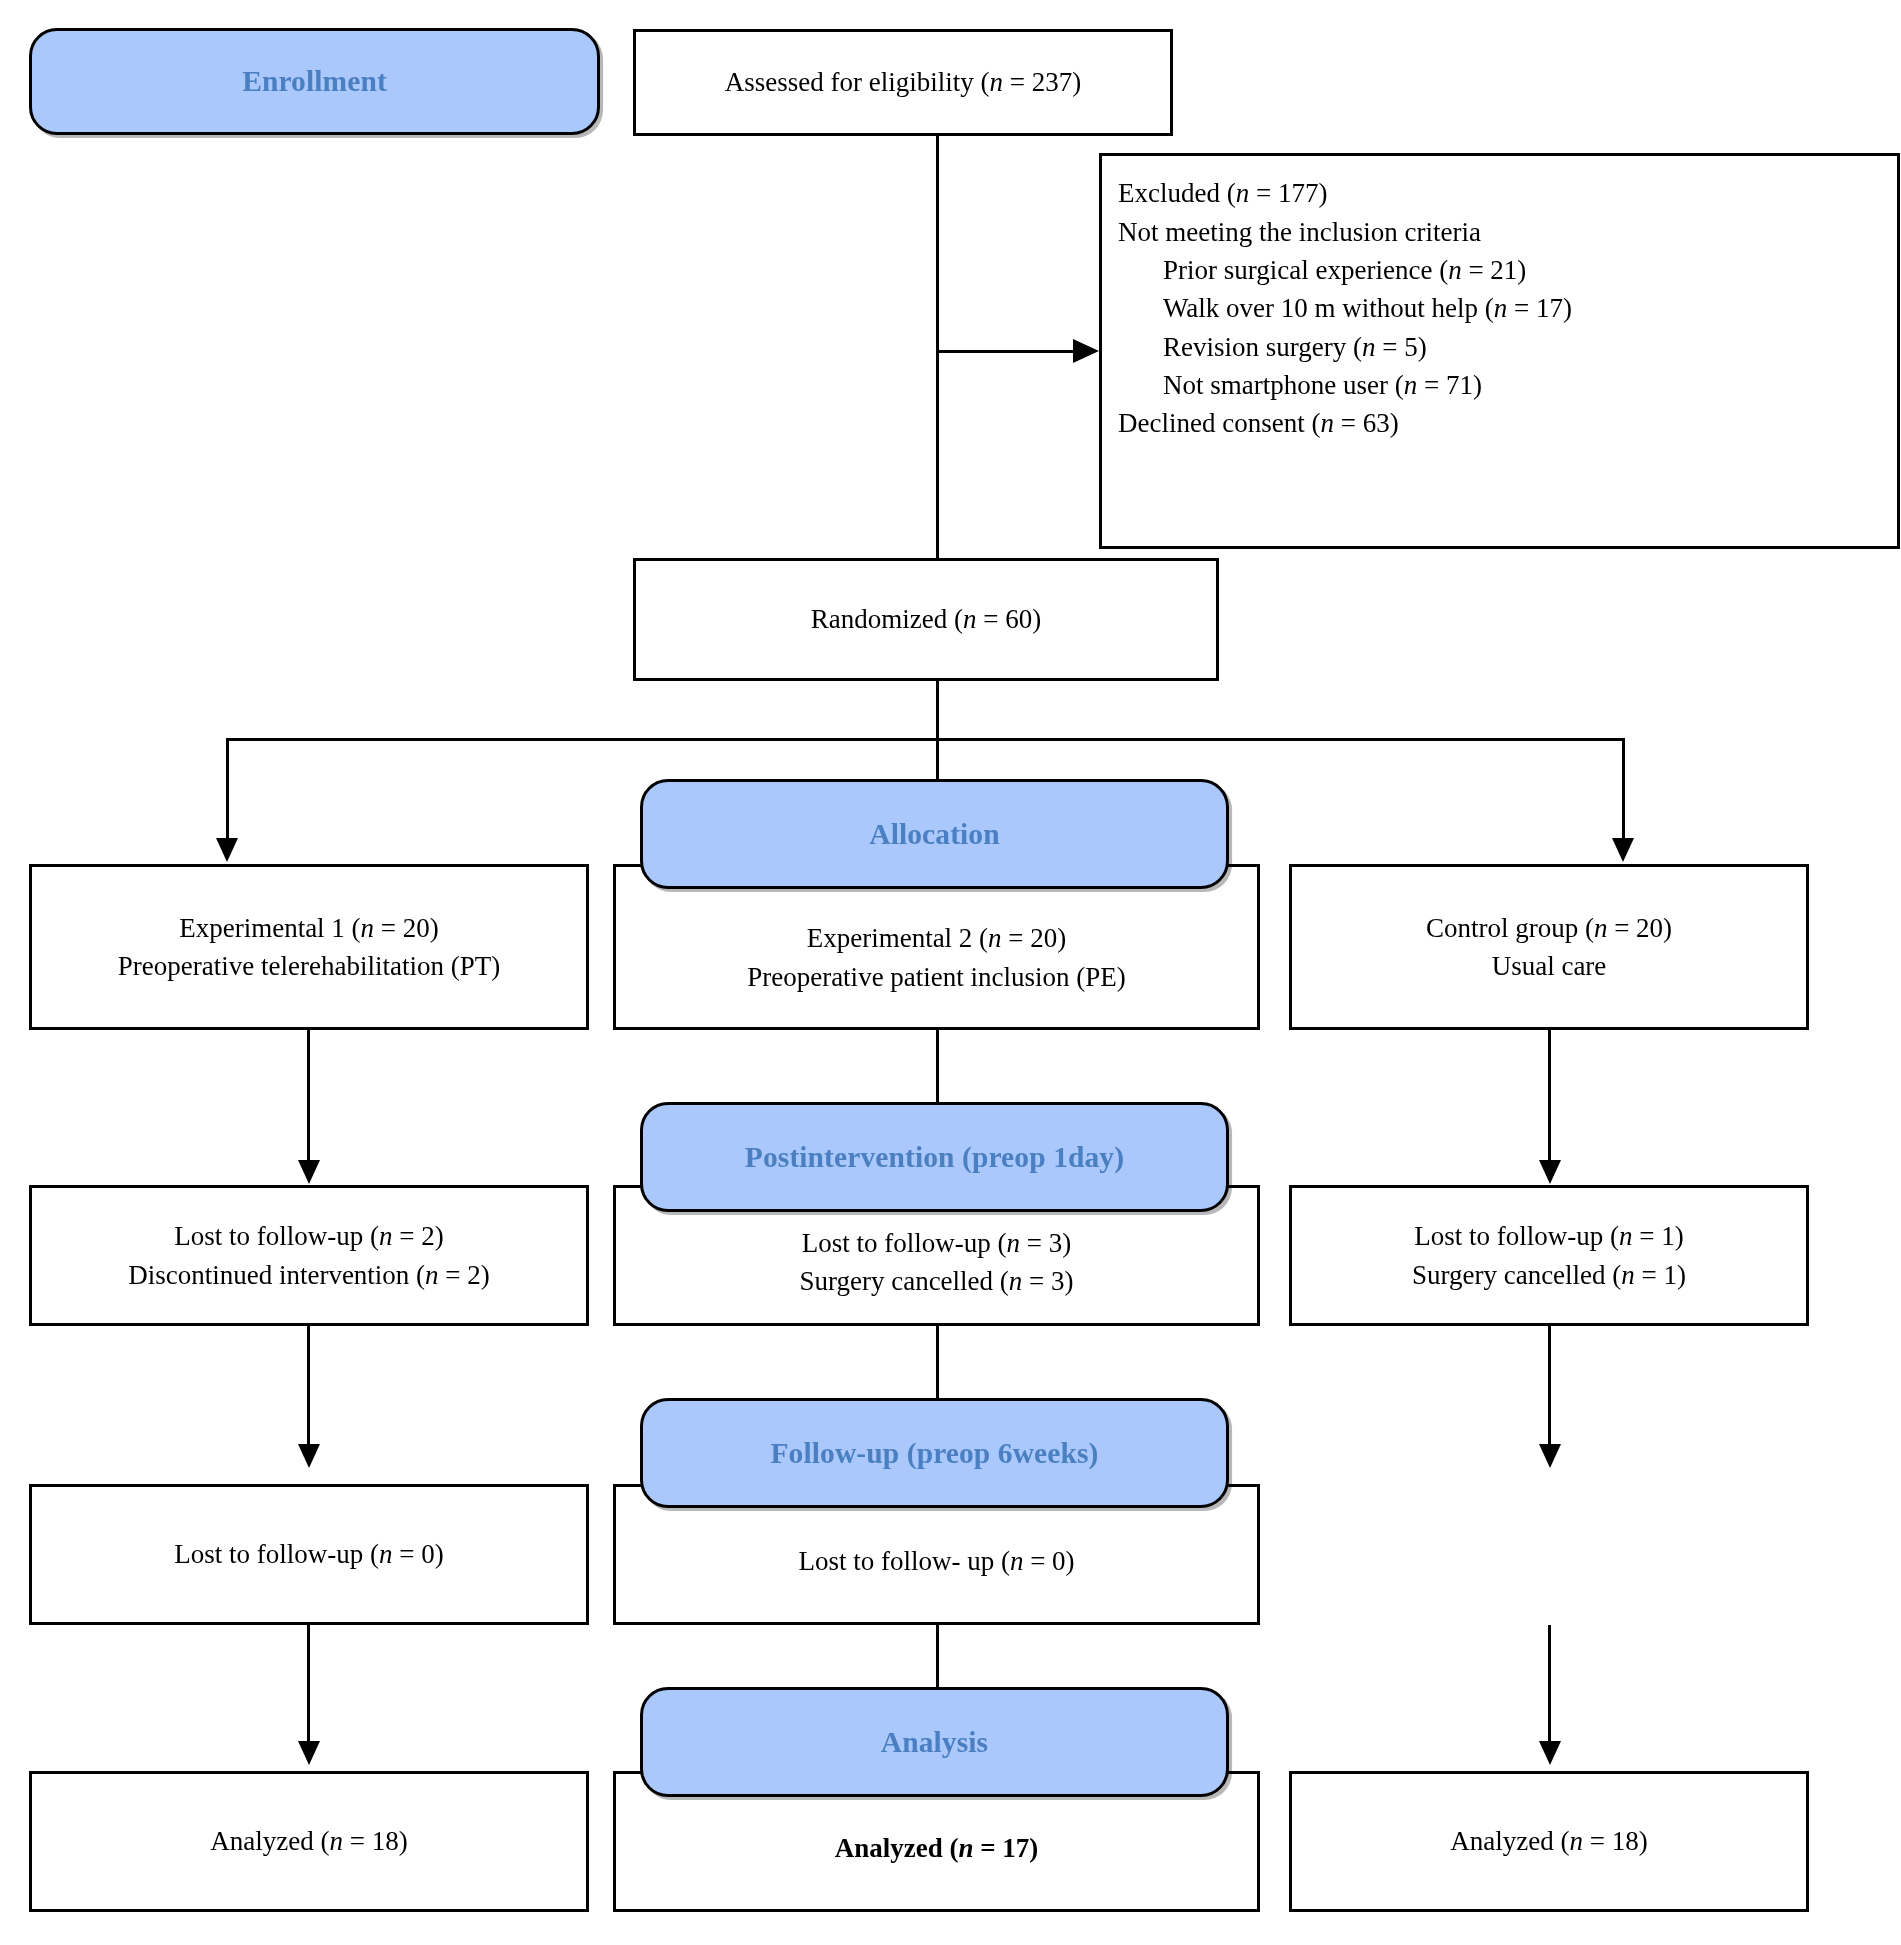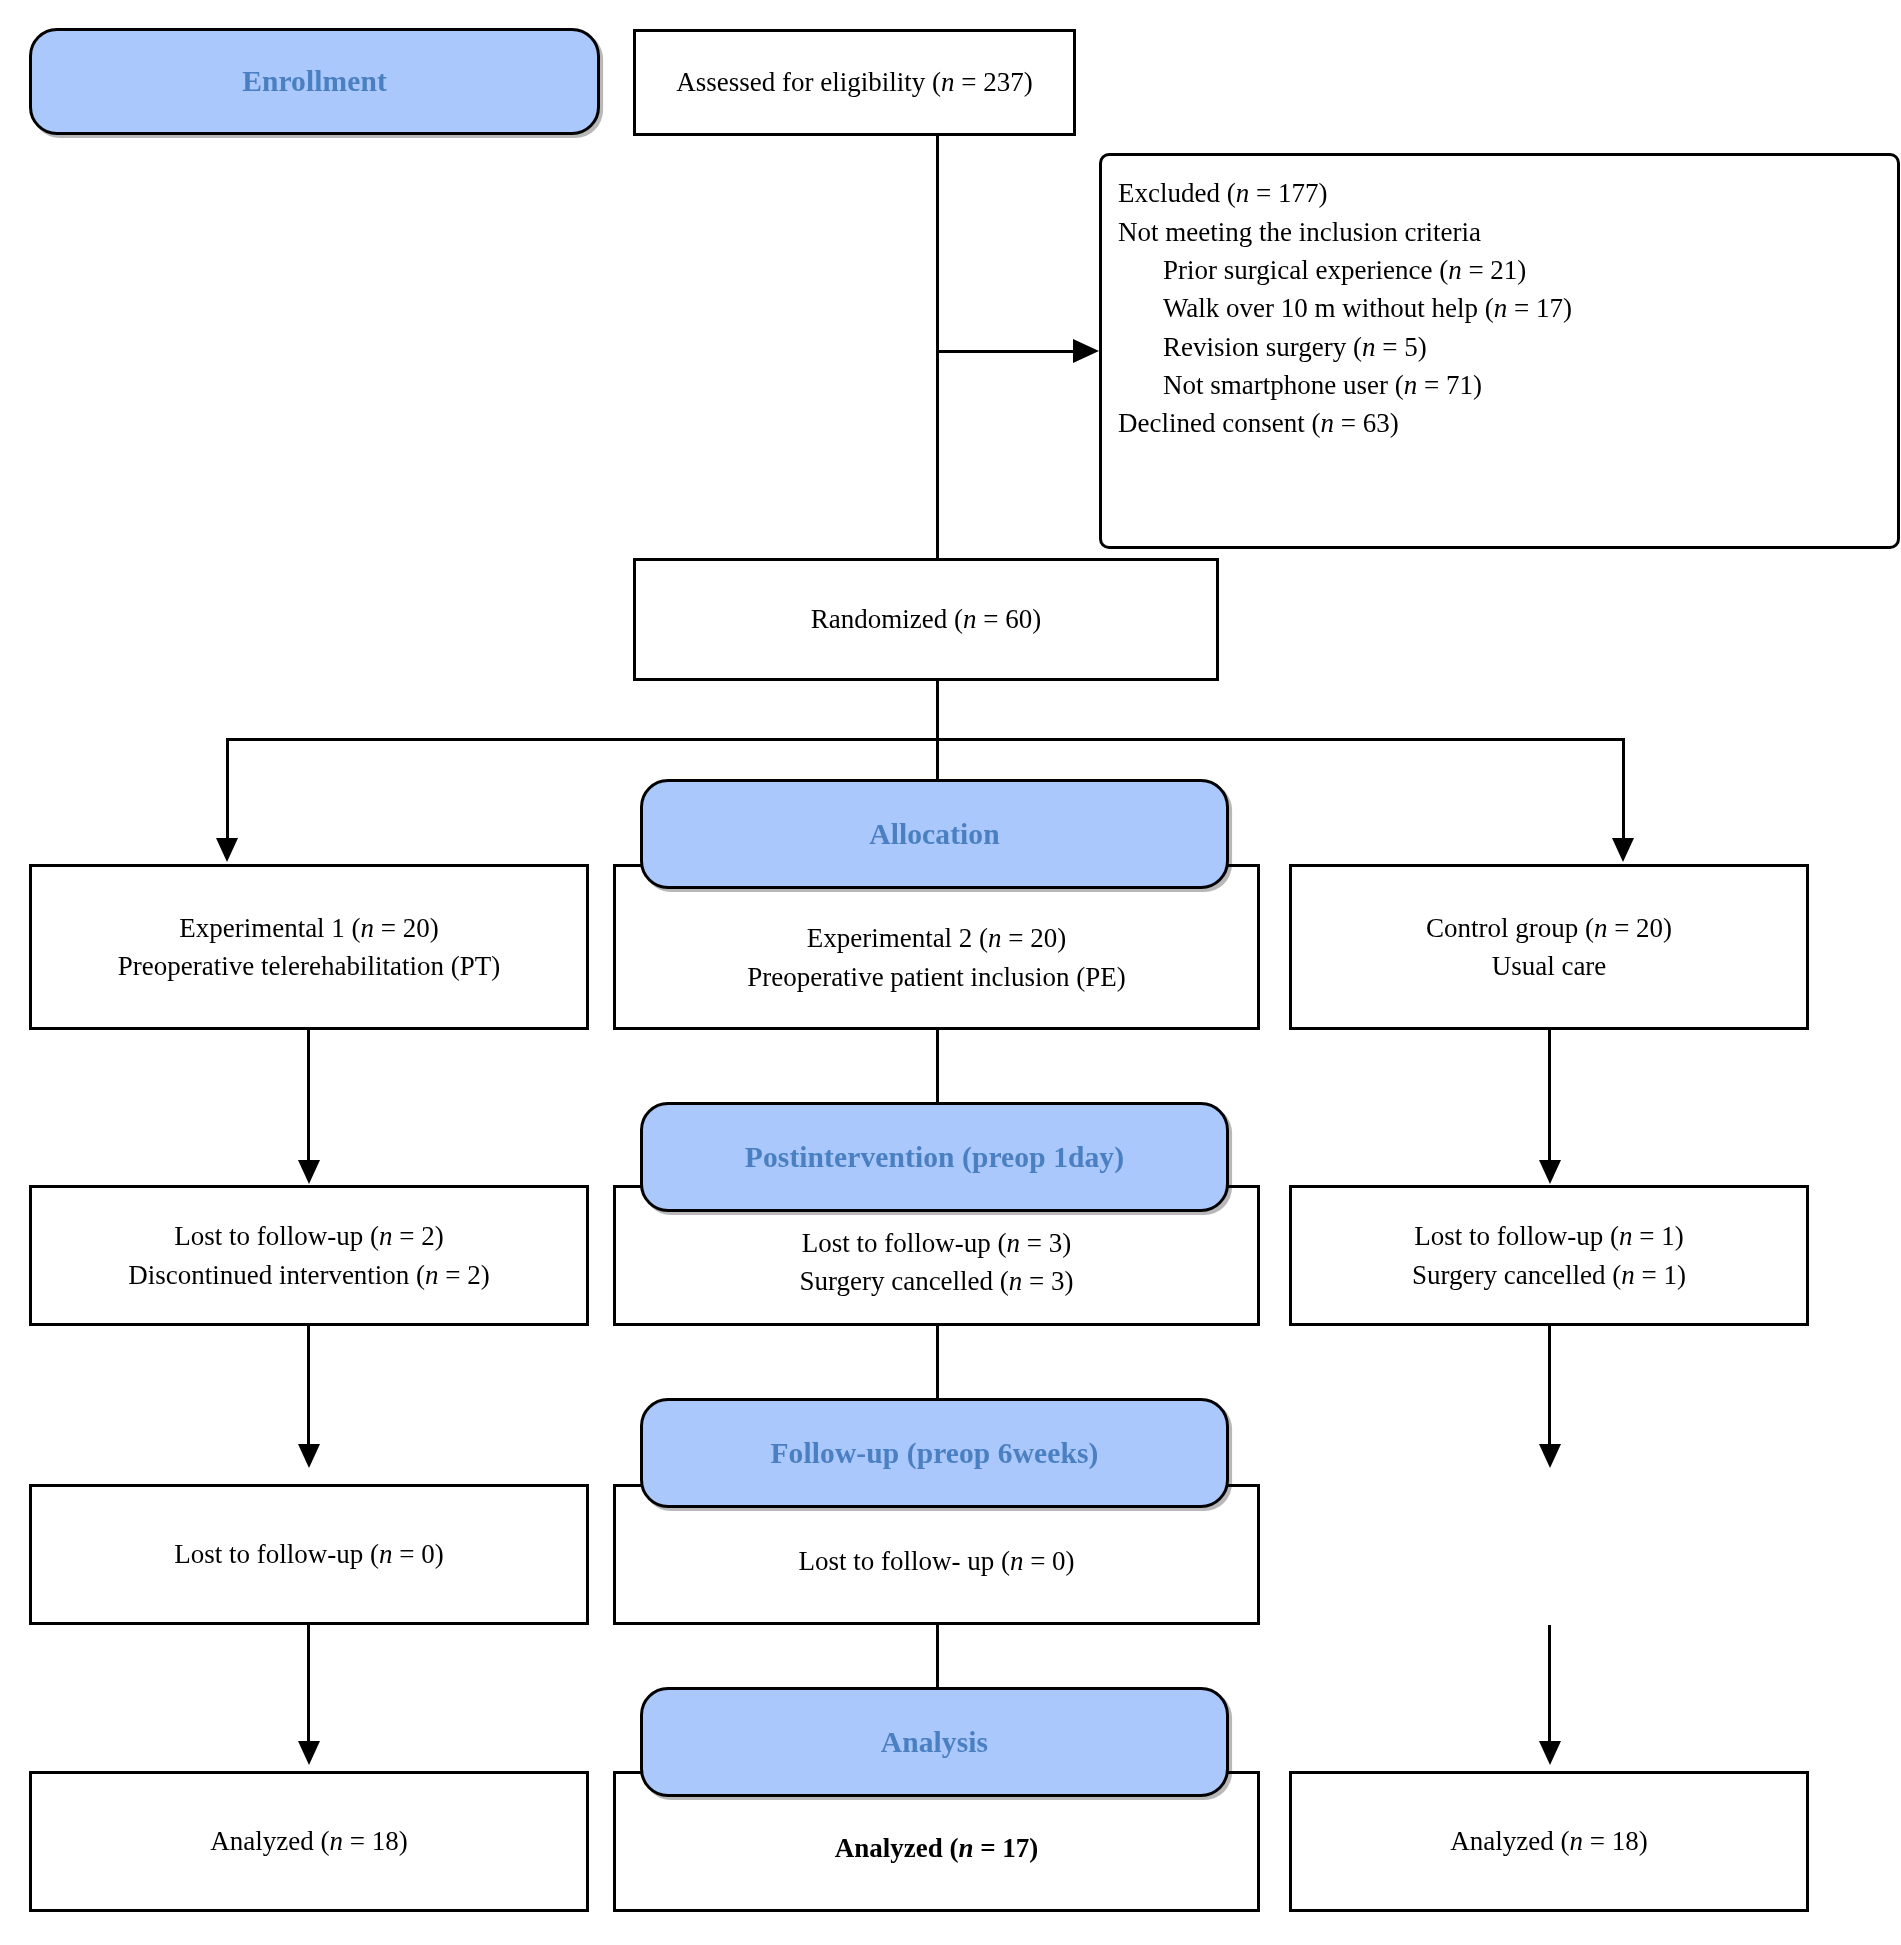--- a/index.html
+++ b/index.html
@@ -87,32 +87,32 @@
 </style>
 </head>
 <body>
 
 <div id="stage">
 
   <div class="banner" style="left:29px;top:28px;width:571px;height:107px;">
     <span>Enrollment</span>
   </div>
 
-  <div class="box" style="left:633px;top:29px;width:443px;height:107px;">
+  <div class="box" style="left:633px;top:29px;width:540px;height:107px;">
     <span class="lines">
       <span class="ln">Assessed for eligibility (<i class="nvar">n</i> = 237)</span>
     </span>
   </div>
 
   <div class="vline" style="left:936px;top:136px;height:423px;"></div>
 
   <div class="hline" style="left:936px;top:350px;width:141px;"></div>
   <div class="arrow-right" style="left:1073px;top:339px;"></div>
 
-  <div class="box left-align" style="left:1099px;top:153px;width:801px;height:396px;border-radius:10px;">
+  <div class="box left-align" style="left:1099px;top:153px;width:801px;height:396px;">
     <span class="lines">
       <span class="ln">Excluded (<i class="nvar">n</i> = 177)</span>
       <span class="ln">Not meeting the inclusion criteria</span>
       <span class="ln indent">Prior surgical experience (<i class="nvar">n</i> = 21)</span>
       <span class="ln indent">Walk over 10 m without help (<i class="nvar">n</i> = 17)</span>
       <span class="ln indent">Revision surgery (<i class="nvar">n</i> = 5)</span>
       <span class="ln indent">Not smartphone user (<i class="nvar">n</i> = 71)</span>
       <span class="ln">Declined consent (<i class="nvar">n</i> = 63)</span>
     </span>
   </div>

